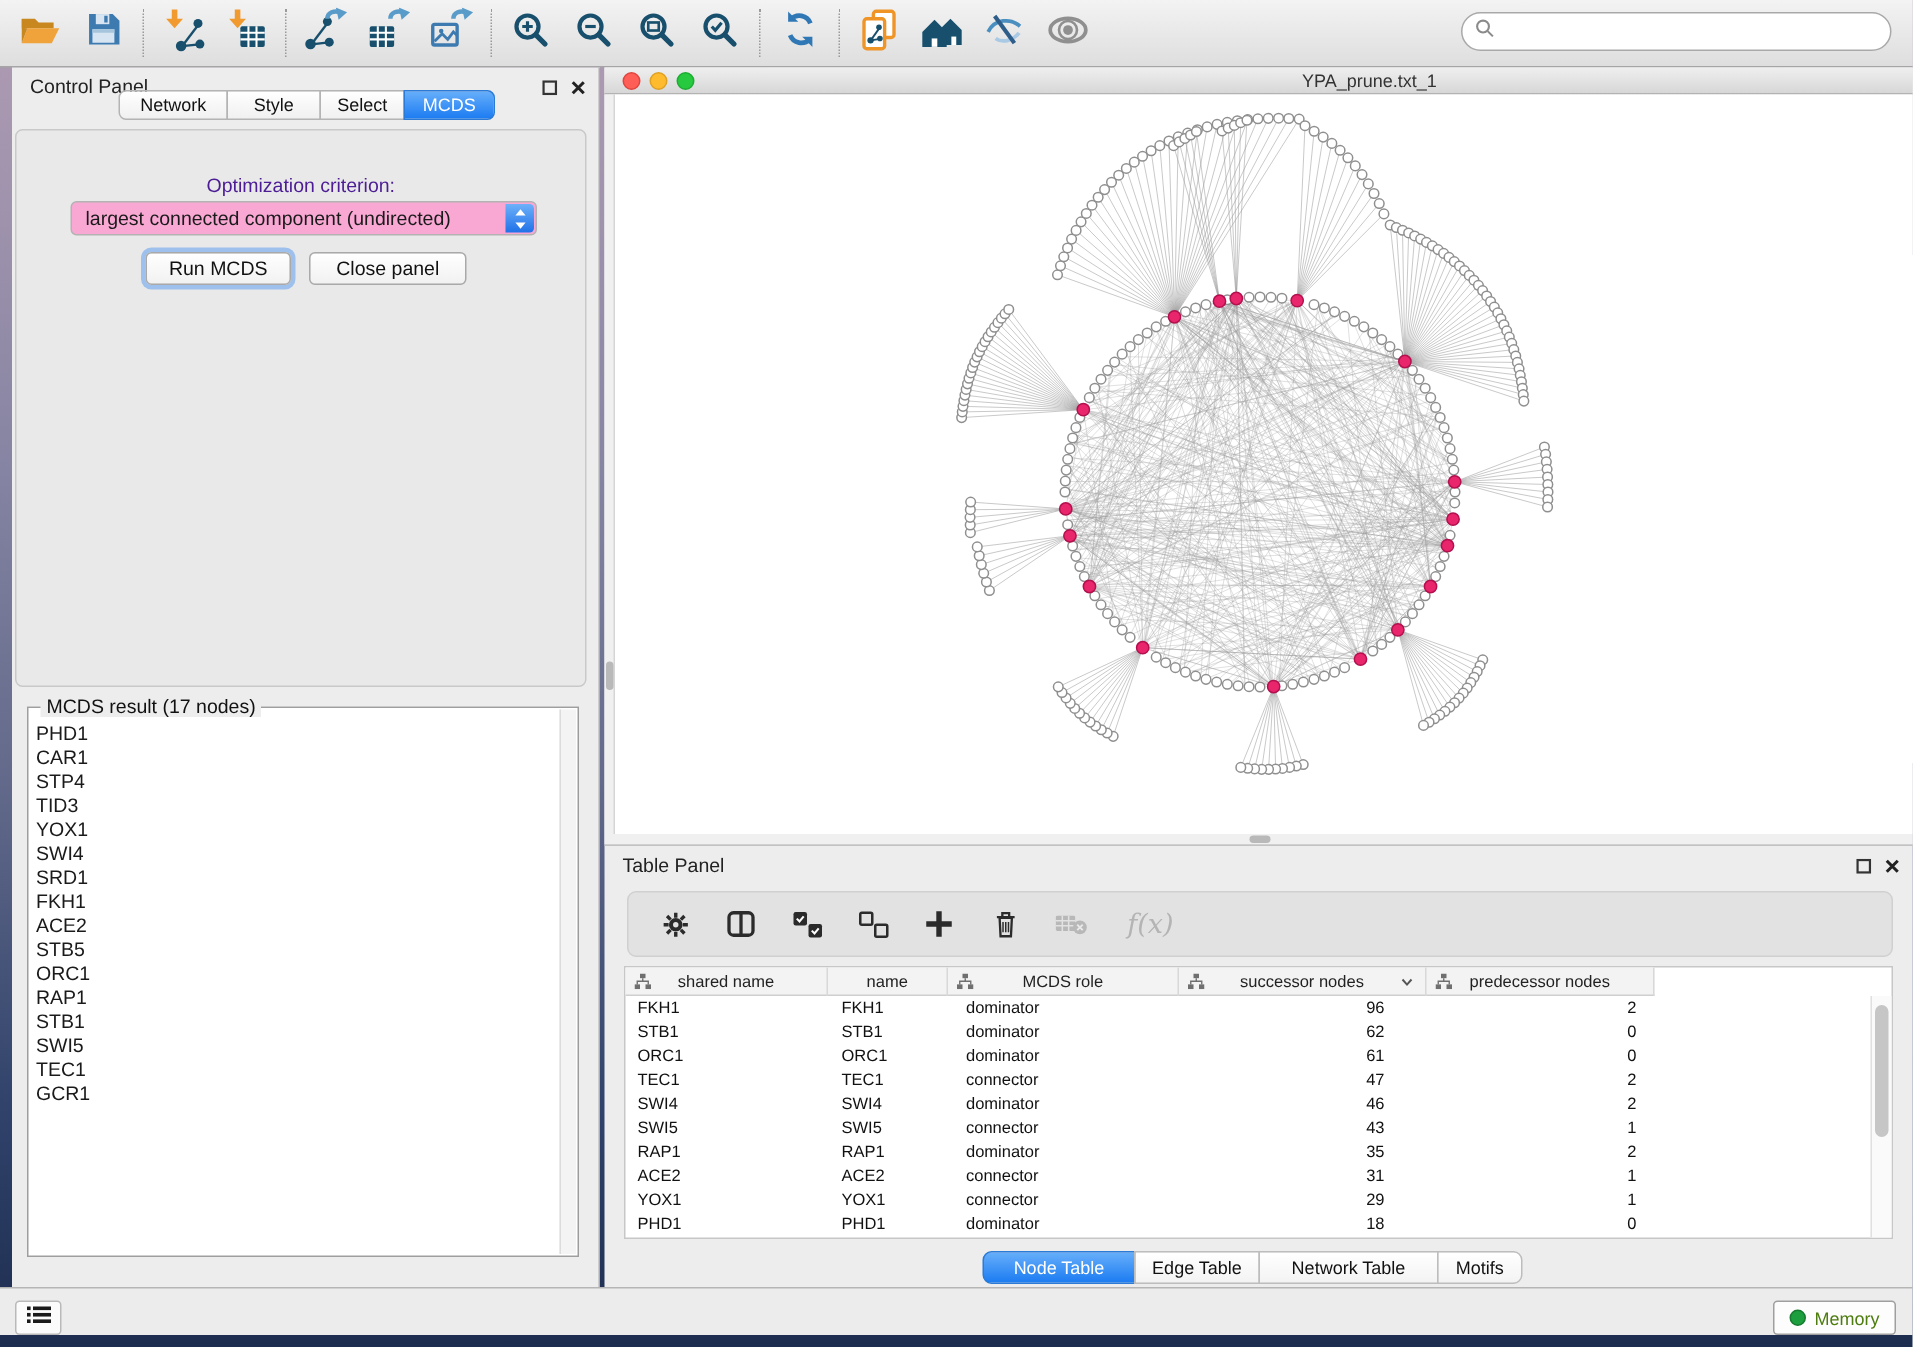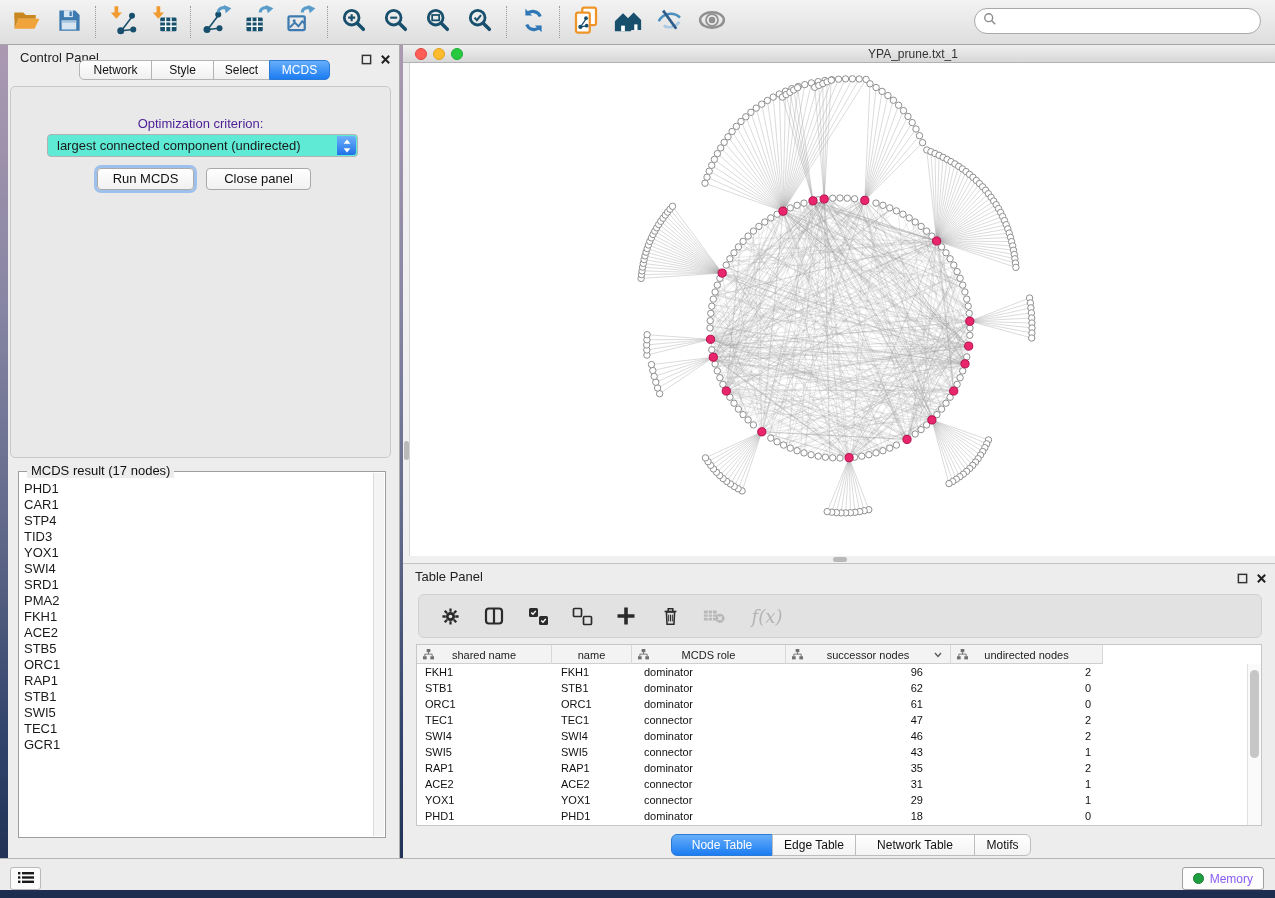--- a/index.html
+++ b/index.html
@@ -25,21 +25,21 @@
   .win-icons{position:absolute;right:8px;top:6px;display:flex;gap:8px;align-items:center;}
   .cp-tabs{position:absolute;left:71px;top:15px;display:flex;z-index:3;}
   .cp-tab{height:20px;line-height:19px;font-size:12px;text-align:center;background:linear-gradient(#ffffff,#f0f0f0);
     border:1px solid #b4b4b4;margin-left:-1px;color:#111;}
   .cp-tab.first{border-radius:5px 0 0 5px;margin-left:0;}
   .cp-tab.last{border-radius:0 5px 5px 0;}
   .cp-tab.active{background:linear-gradient(#66aefa,#1c7cf2);color:#fff;border-color:#2a7ad6;}
   .cp-box{position:absolute;left:2px;top:41px;width:381px;height:372px;background:#e9e9e9;
     border:1px solid #c9c9c9;border-radius:5px;}
   .opt-label{position:absolute;left:0;top:29px;width:100%;text-align:center;font-size:13px;color:#4c1d95;}
-  .select{position:absolute;left:36px;top:47px;width:311px;height:23px;background:#5eead4;border:1px solid #b3b3b3;
+  .select{position:absolute;left:36px;top:47px;width:311px;height:23px;background:#f9a8d4;border:1px solid #b3b3b3;
     border-radius:4px;font-size:13px;display:flex;align-items:center;padding-left:9px;}
   .select .stepper{position:absolute;right:1px;top:1px;bottom:1px;width:19px;border-radius:0 3px 3px 0;
     background:linear-gradient(#6db1fa,#2071e8);display:flex;align-items:center;justify-content:center;}
   .btn{position:absolute;height:22px;background:linear-gradient(#ffffff,#f1f1f1);border:1px solid #a9a9a9;
     border-radius:4px;font-size:13px;text-align:center;line-height:20px;color:#111;}
   .btn.run{left:86px;top:81px;width:97px;box-shadow:0 0 0 3px rgba(118,170,240,.65);}
   .btn.closep{left:195px;top:81px;width:105px;}
   .mcds-box{position:absolute;left:10px;top:426px;width:368px;height:367px;background:#fff;border:1px solid #9e9e9e;}
   .mcds-legend{position:absolute;left:8px;top:-9px;background:#ededed;padding:0 4px;font-size:13px;color:#111;}
   .mcds-list{position:absolute;left:5px;top:9px;right:14px;bottom:4px;font-size:13px;line-height:16px;overflow:hidden;}
@@ -69,30 +69,30 @@
      font-size:11px;color:#222;position:relative;}
   .th .hicon{position:absolute;left:6px;top:4px;}
   .tbl-body{position:absolute;left:0;top:19px;right:14px;bottom:0;overflow:hidden;}
   .tr{display:flex;height:16px;align-items:center;}
   .td{font-size:11px;color:#111;white-space:nowrap;overflow:hidden;}
   .tbl-vscroll{position:absolute;right:0;top:19px;width:14px;bottom:0;background:#fafafa;border-left:1px solid #e0e0e0;}
   .tbl-vthumb{position:absolute;left:2px;top:6px;width:9px;height:88px;background:#c6c6c6;border-radius:5px;}
   .tbl-tabs{position:absolute;left:252px;top:270px;display:flex;}
   .tbl-tab{height:22px;line-height:20px;font-size:12px;text-align:center;background:linear-gradient(#ffffff,#f3f3f3);
     border:1px solid #bdbdbd;margin-left:-1px;color:#111;}
-  .tbl-tab.first{border-radius:6px 0 0 6px;margin-left:16px;}
+  .tbl-tab.first{border-radius:6px 0 0 6px;margin-left:0;}
   .tbl-tab.last{border-radius:0 6px 6px 0;}
   .tbl-tab.active{background:linear-gradient(#66aefa,#1c7cf2);color:#fff;border-color:#2a7ad6;}
 
   
   .status-bar{position:absolute;left:0;top:858px;width:1275px;height:32px;background:#ececec;border-top:1px solid #b5b5b5;}
   .sb-left-btn{position:absolute;left:10px;top:8px;width:31px;height:23px;background:#fbfbfb;border:1px solid #b9b9b9;
     border-radius:3px;display:flex;align-items:center;justify-content:center;}
   .memory-btn{position:absolute;right:11px;top:8px;height:23px;background:#fdfdfd;border:1px solid #9f9f9f;
-    border-radius:3px;display:flex;align-items:center;gap:6px;padding:0 10px;font-size:12px;color:#8b5cf6;}
+    border-radius:3px;display:flex;align-items:center;gap:6px;padding:0 10px;font-size:12px;color:#4d7c0f;}
   .memdot{width:11px;height:11px;border-radius:50%;background:#1d9e3f;border:1px solid #157a2f;}
 </style>
 </head>
 <body>
 
 <div id="screen">
 
   <div class="toolbar">
     <div class="tbtn">
       <span><svg width="30" height="30" viewBox="0 0 24 24">
@@ -285,21 +285,20 @@
     <div class="mcds-box">
       <span class="mcds-legend">MCDS result (17 nodes)</span>
       <div class="mcds-list" id="mcds-list">
           <div>PHD1</div>
           <div>CAR1</div>
           <div>STP4</div>
           <div>TID3</div>
           <div>YOX1</div>
           <div>SWI4</div>
           <div>SRD1</div>
-          <div>PMA2</div>
           <div>FKH1</div>
           <div>ACE2</div>
           <div>STB5</div>
           <div>ORC1</div>
           <div>RAP1</div>
           <div>STB1</div>
           <div>SWI5</div>
           <div>TEC1</div>
           <div>GCR1</div>
         </div>
@@ -1328,21 +1327,21 @@
           </div>
           <div class="th" style="width: 152px;">
             <svg class="hicon" width="11" height="11" viewBox="0 0 12 12">
               <path d="M6 3.4v2.2M2 8V5.6h8V8" stroke="#6f6f6f" fill="none"></path>
               <g fill="#6f6f6f">
                 <rect x="4" y="0" width="4" height="3.4"></rect>
                 <rect x="0" y="7.9" width="4" height="3.4"></rect>
                 <rect x="8" y="7.9" width="4" height="3.4"></rect>
               </g>
             </svg>
-            <span>undirected nodes</span>
+            <span>predecessor nodes</span>
           </div>
           <div class="th" style="flex: 1 1 0%; border-right: none; background: rgb(255, 255, 255);"></div>
         </div>
       <div class="tbl-body" id="tbl-body">
           <div class="tr">
             <div class="td" style="width: 135px; padding-left: 8px; text-align: left;">FKH1</div>
             <div class="td" style="width: 80px; padding-left: 9px; text-align: left;">FKH1</div>
             <div class="td" style="width: 154px; padding-left: 12px; text-align: left;">dominator</div>
             <div class="td" style="width: 165px; padding-right: 28px; text-align: right;">96</div>
             <div class="td" style="width: 152px; padding-right: 12px; text-align: right;">2</div>

